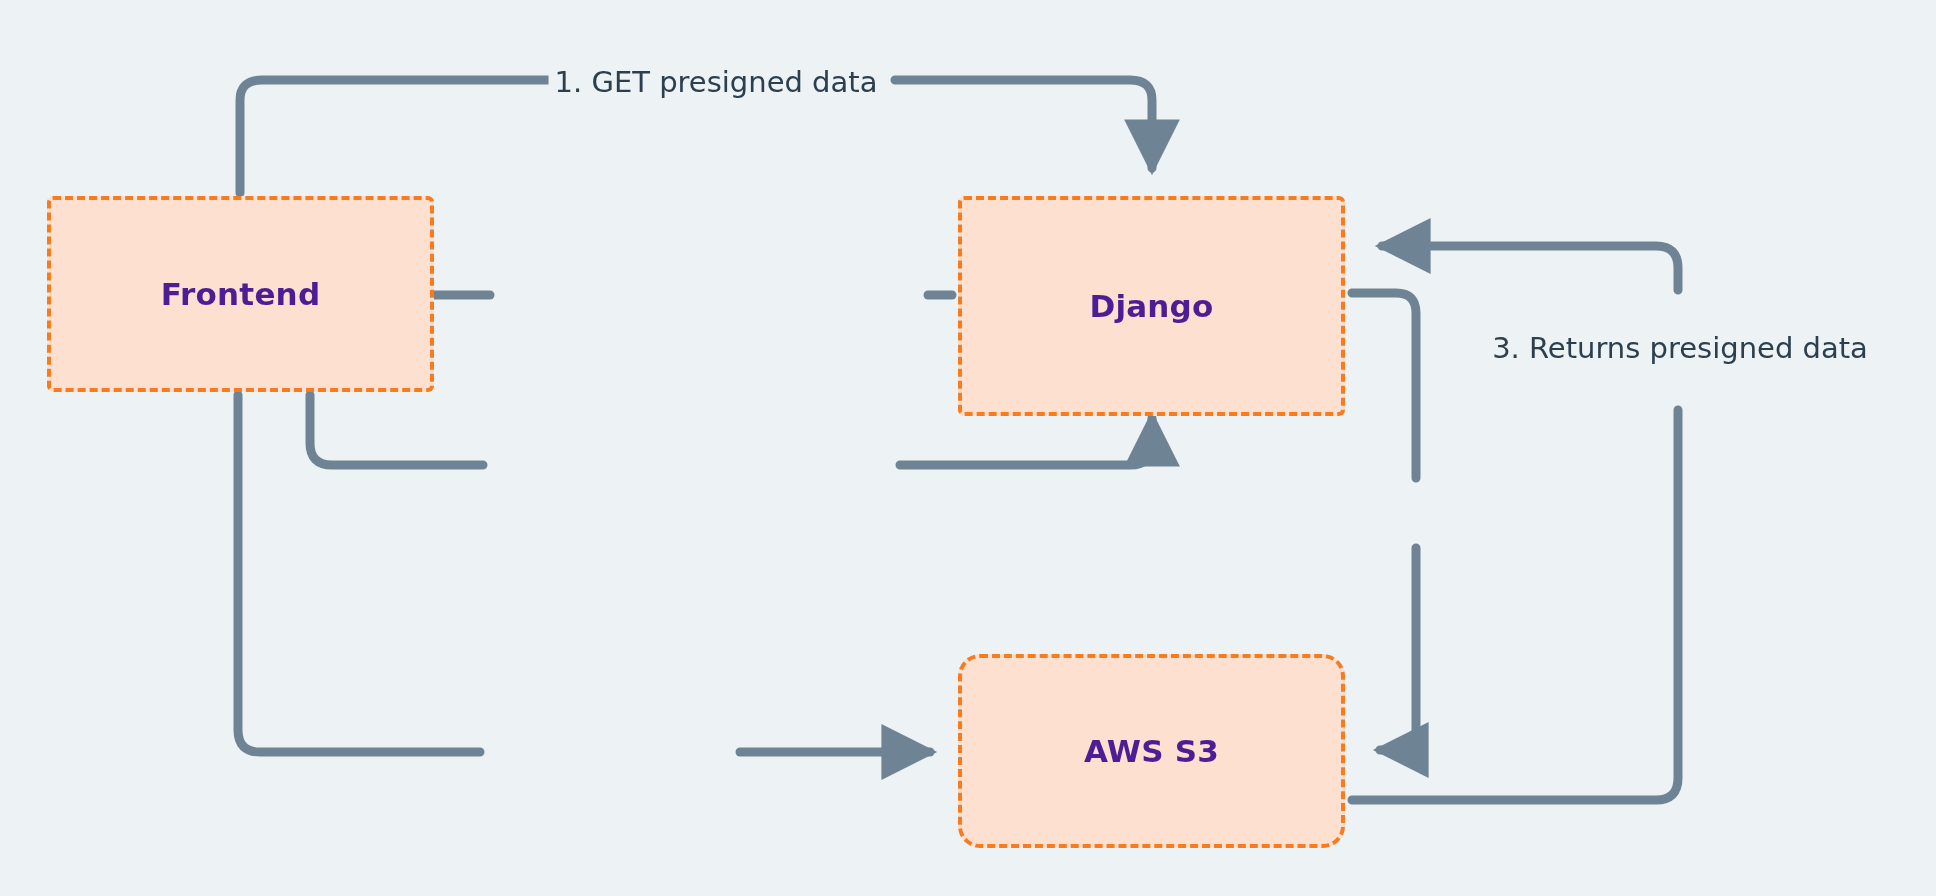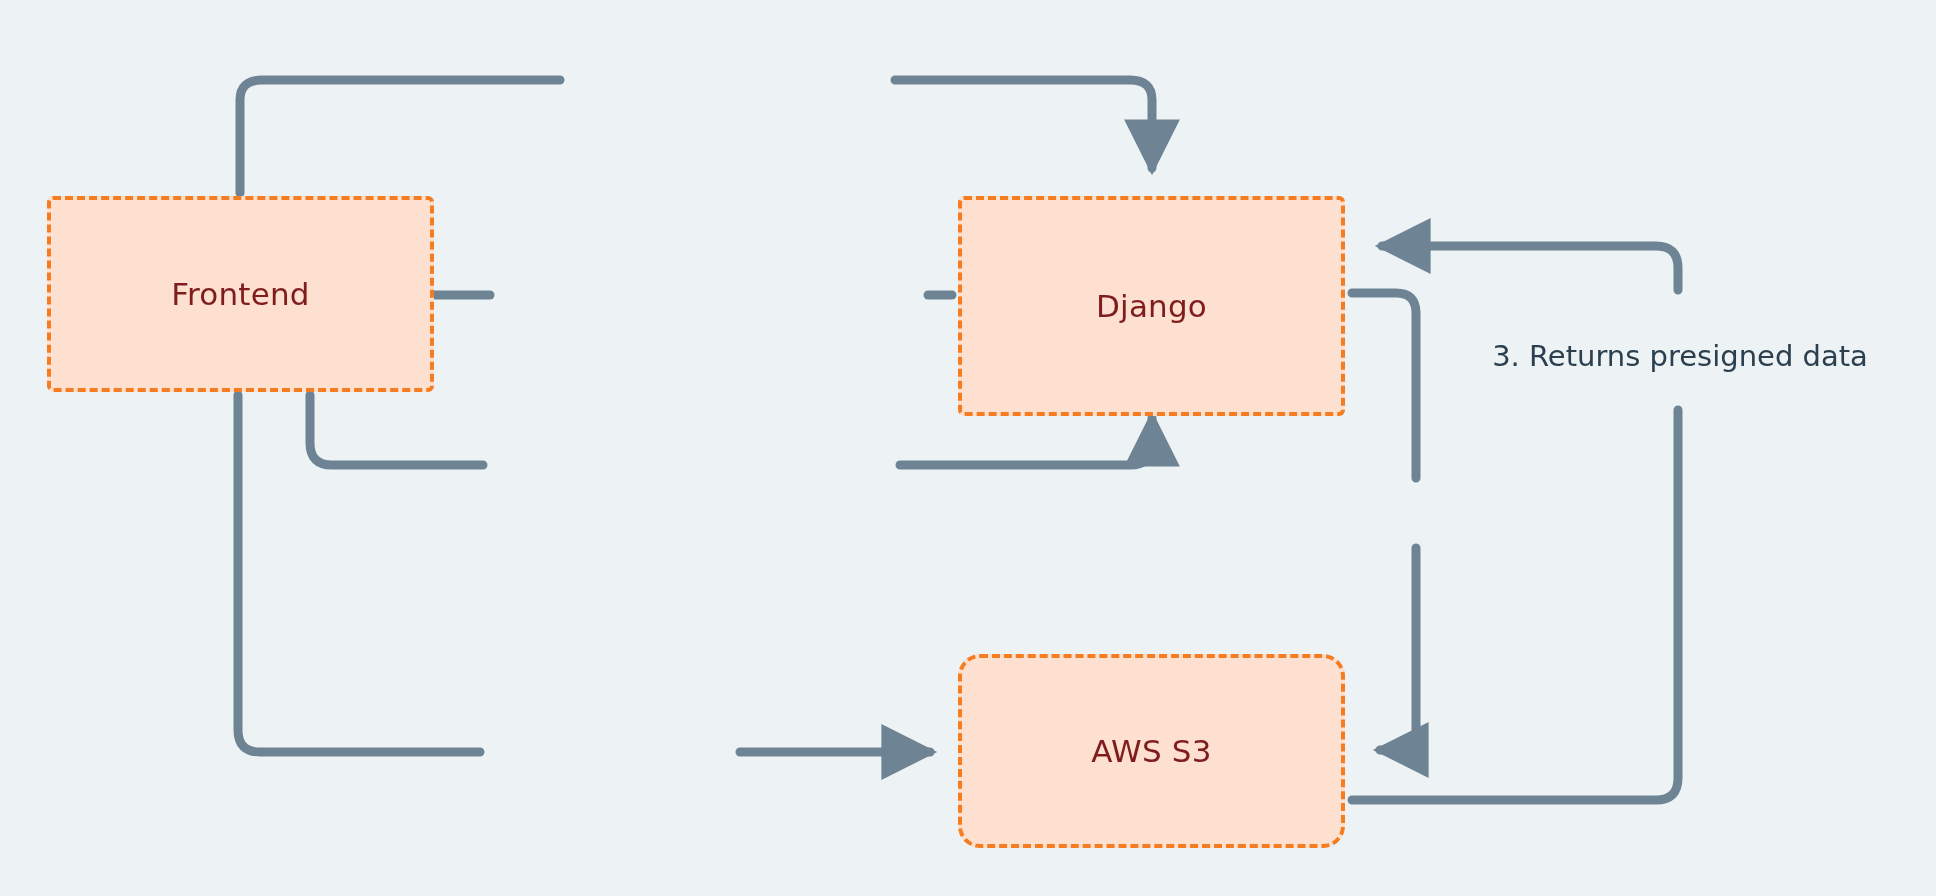--- a/index.html
+++ b/index.html
@@ -28,24 +28,25 @@
     background: #fde0d0;
     border: 4px dashed #f57c20;
     border-radius: 6px;
     display: flex;
     align-items: center;
     justify-content: center;
     z-index: 3;
   }
   .node-label {
     font-size: 31px;
-    color: #7f1d1d;
+    color: #4c1d95;
     font-family: "DejaVu Sans", sans-serif;
     letter-spacing: 0.2px;
     white-space: nowrap;
+    font-weight: bold;
   }
   .edge-label {
     position: absolute;
     z-index: 4;
     background: #edf2f5;
     color: #2b3f4e;
     font-size: 29px;
     font-family: "DejaVu Sans", sans-serif;
     white-space: pre;
     line-height: 1;
@@ -92,20 +93,21 @@
   </div>
 
   <div class="node-box" style="left:958px; top:196px; width:387px; height:220px;">
     <span class="node-label">Django</span>
   </div>
 
   <div class="node-box" style="left:958px; top:654px; width:387px; height:194px;border-radius:22px;">
     <span class="node-label">AWS S3</span>
   </div>
 
+  <div class="edge-label" style="left:716px; top:82px;">1. GET presigned data</div>
 
 
-  <div class="edge-label" style="left:1680px; top:348px;margin-top:8px;">3. Returns presigned data</div>
+  <div class="edge-label" style="left:1680px; top:348px;">3. Returns presigned data</div>
 
 
 
 
 </div>
 
 </body></html>

